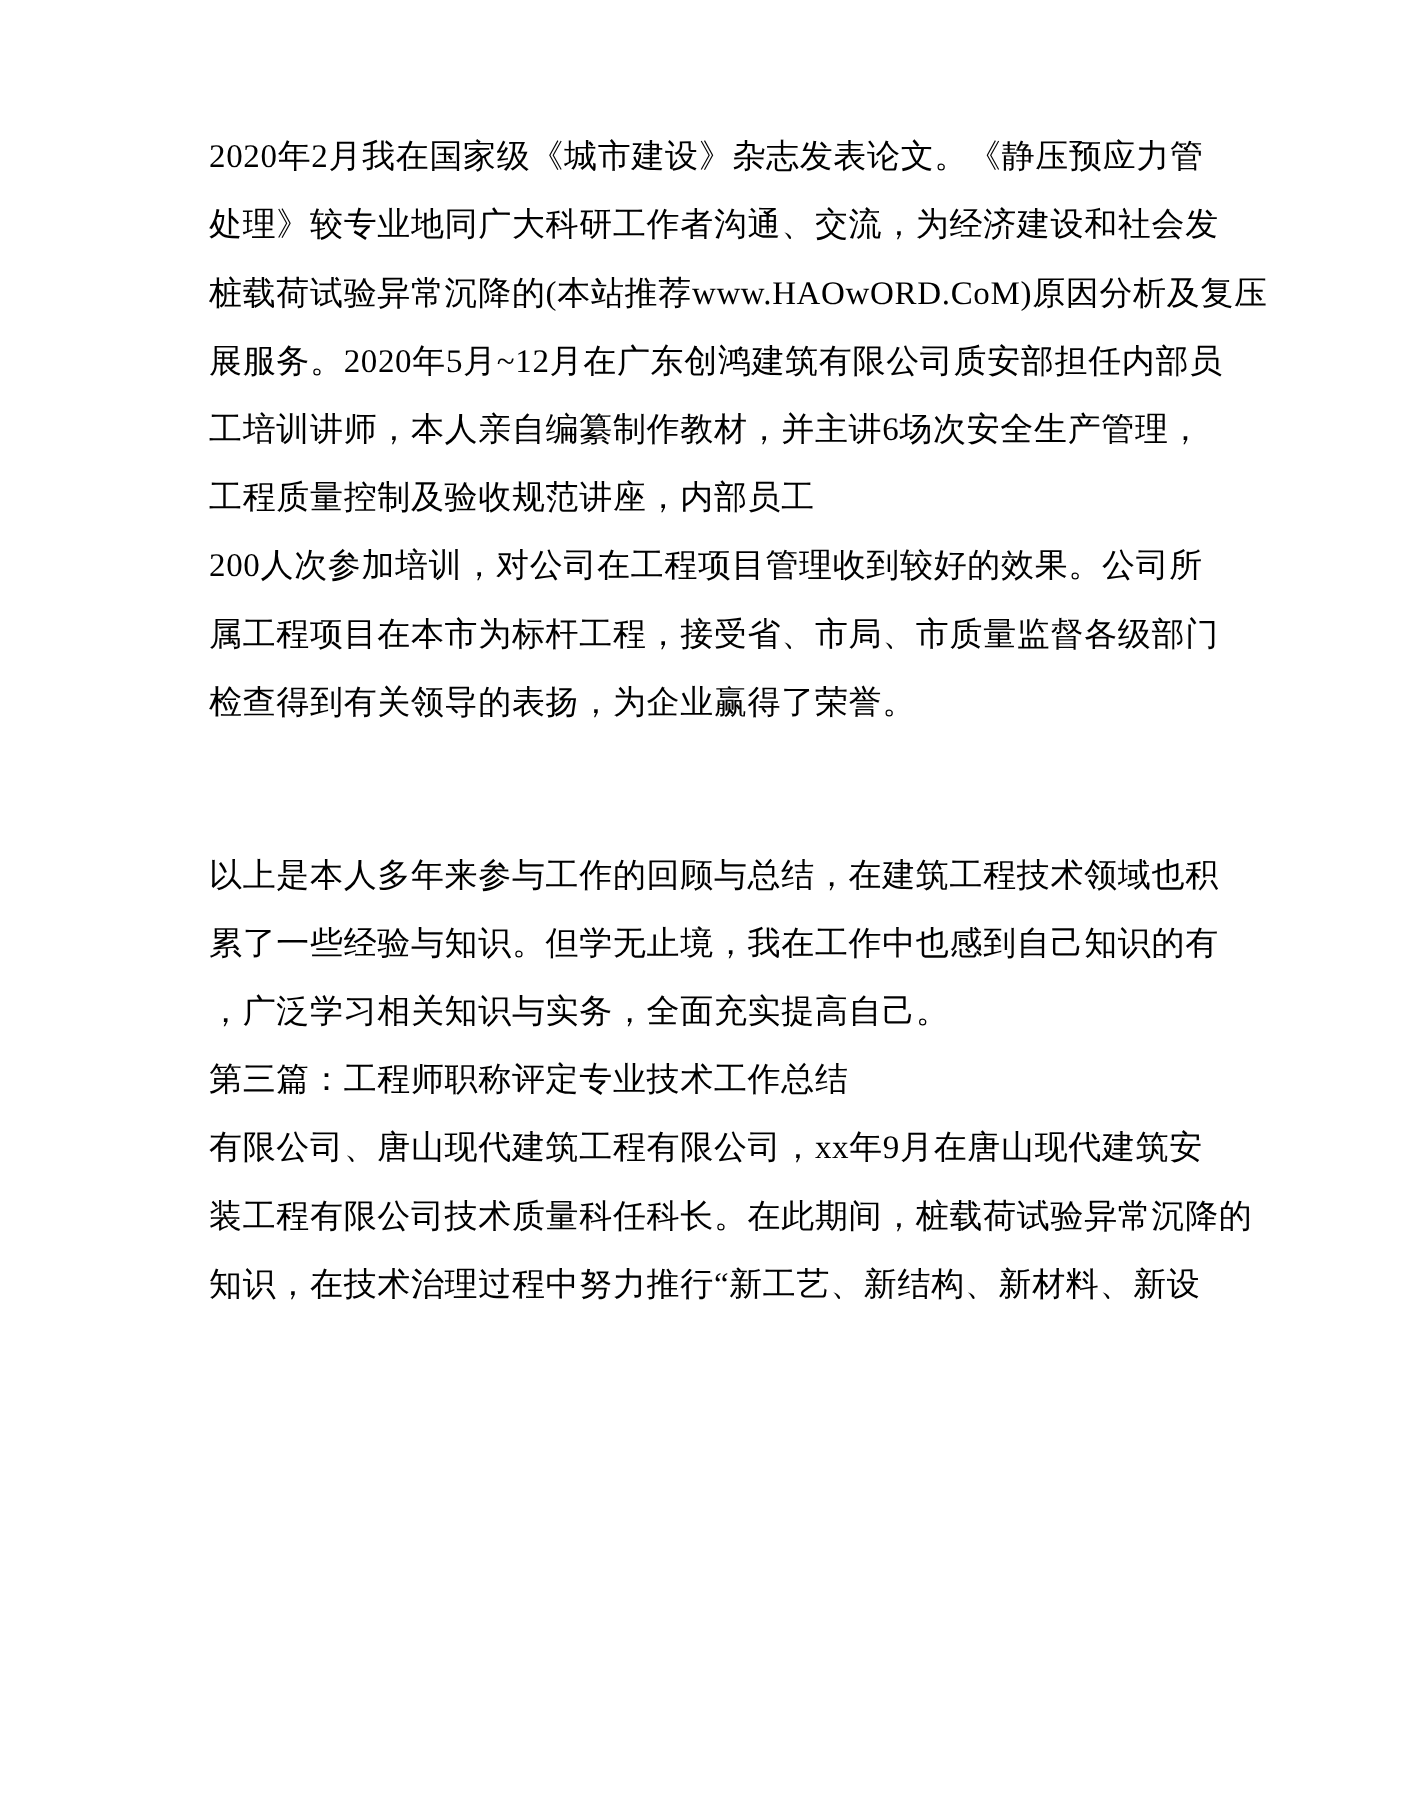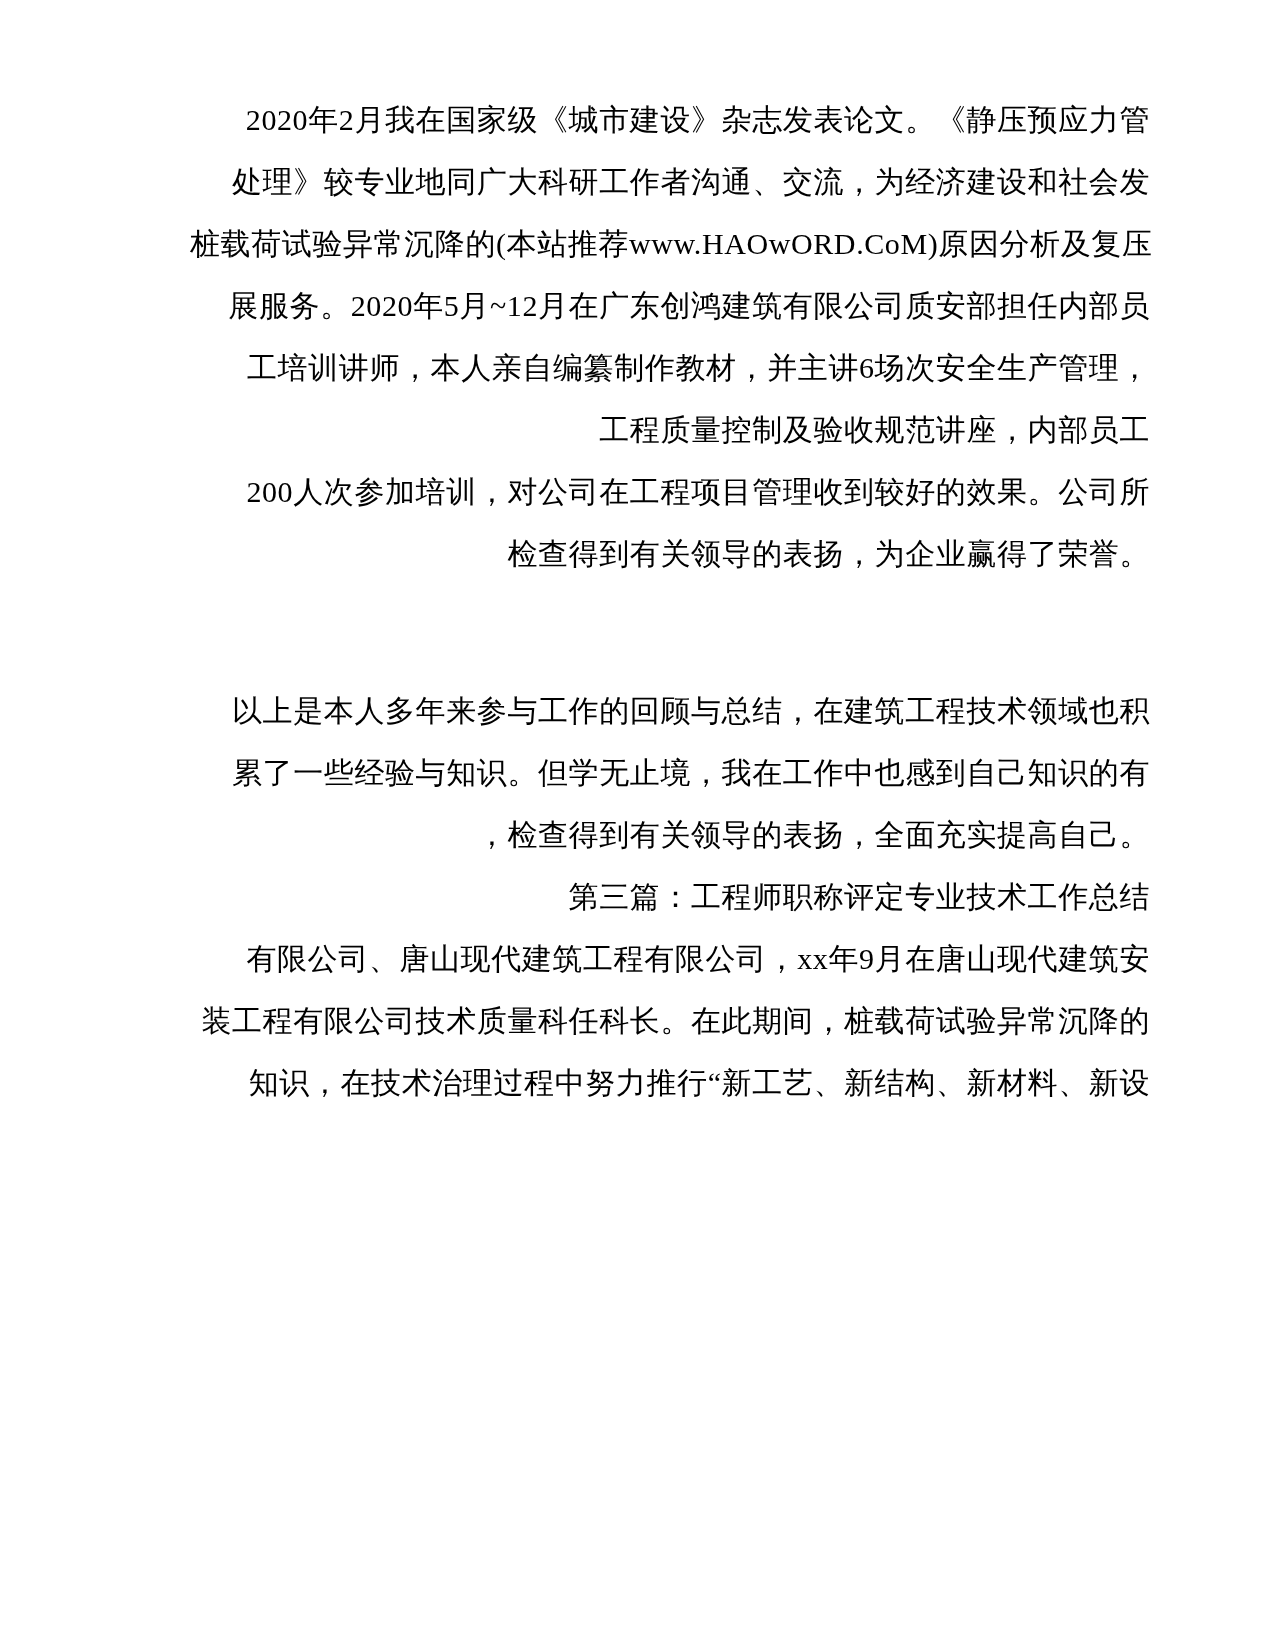--- a/index.html
+++ b/index.html
@@ -17,24 +17,23 @@
   }
   .page {
     position: absolute;
     left: 0;
     top: 0;
     width: 1275px;
     height: 1650px;
     background: #ffffff;
   }
   .content {
-    padding-top: 89px;
+    padding-top: 112px;
     padding-left: 190px;
     width: 960px;
-    text-align: right;
   }
   .line {
     height: 62px;
     line-height: 62px;
     font-size: 30px;
     letter-spacing: 0.6px;
     white-space: nowrap;
   }
   .para-gap {
     height: 95px;
@@ -47,29 +46,30 @@
   <div class="content">
 
     <div>
       <div class="line">2020年2月我在国家级《城市建设》杂志发表论文。《静压预应力管</div>
       <div class="line">处理》较专业地同广大科研工作者沟通、交流，为经济建设和社会发</div>
       <div class="line">桩载荷试验异常沉降的(本站推荐www.HAOwORD.CoM)原因分析及复压</div>
       <div class="line">展服务。2020年5月~12月在广东创鸿建筑有限公司质安部担任内部员</div>
       <div class="line">工培训讲师，本人亲自编纂制作教材，并主讲6场次安全生产管理，</div>
       <div class="line">工程质量控制及验收规范讲座，内部员工</div>
       <div class="line">200人次参加培训，对公司在工程项目管理收到较好的效果。公司所</div>
+      <div class="line">属工程项目在本市为标杆工程，接受省、市局、市质量监督各级部门</div>
       <div class="line">检查得到有关领导的表扬，为企业赢得了荣誉。</div>
     </div>
 
     <div class="para-gap"></div>
 
     <div>
       <div class="line">以上是本人多年来参与工作的回顾与总结，在建筑工程技术领域也积</div>
       <div class="line">累了一些经验与知识。但学无止境，我在工作中也感到自己知识的有</div>
-      <div class="line">，检查得到有关领导的表扬，全面充实提高自己。</div>
+      <div class="line">，广泛学习相关知识与实务，全面充实提高自己。</div>
       <div class="line">第三篇：工程师职称评定专业技术工作总结</div>
       <div class="line">有限公司、唐山现代建筑工程有限公司，xx年9月在唐山现代建筑安</div>
       <div class="line">装工程有限公司技术质量科任科长。在此期间，桩载荷试验异常沉降的</div>
       <div class="line">知识，在技术治理过程中努力推行“新工艺、新结构、新材料、新设</div>
     </div>
 
   </div>
 </div>
 
 </body></html>

